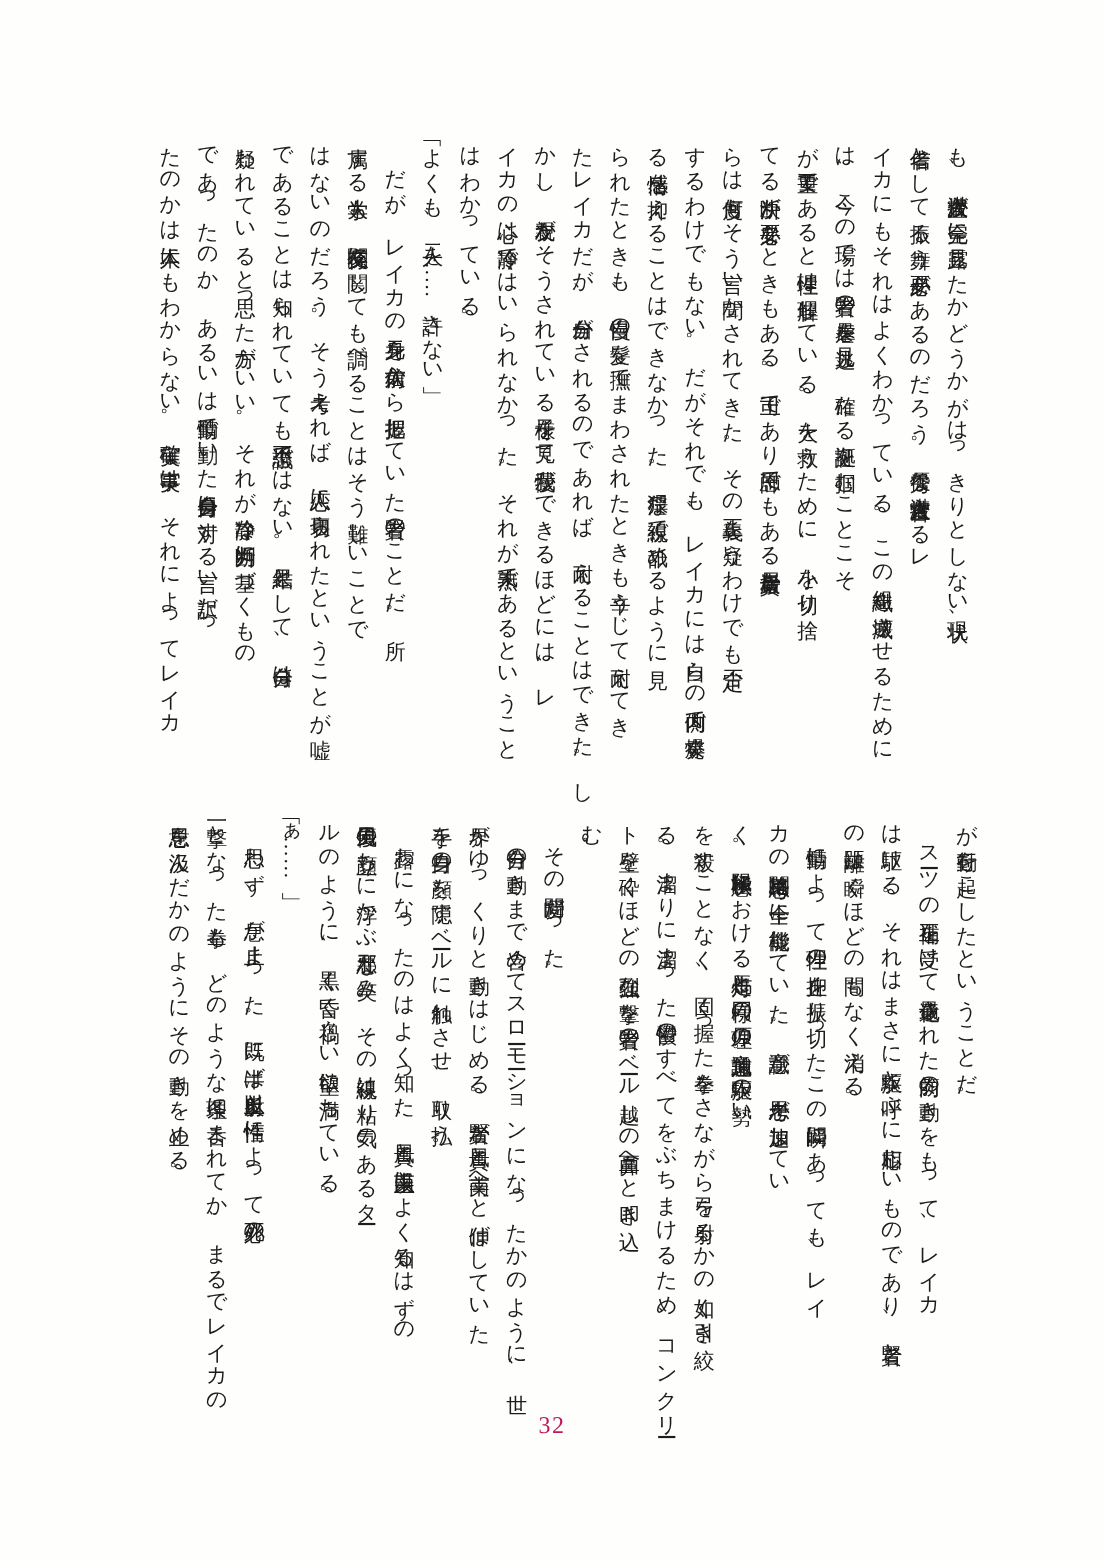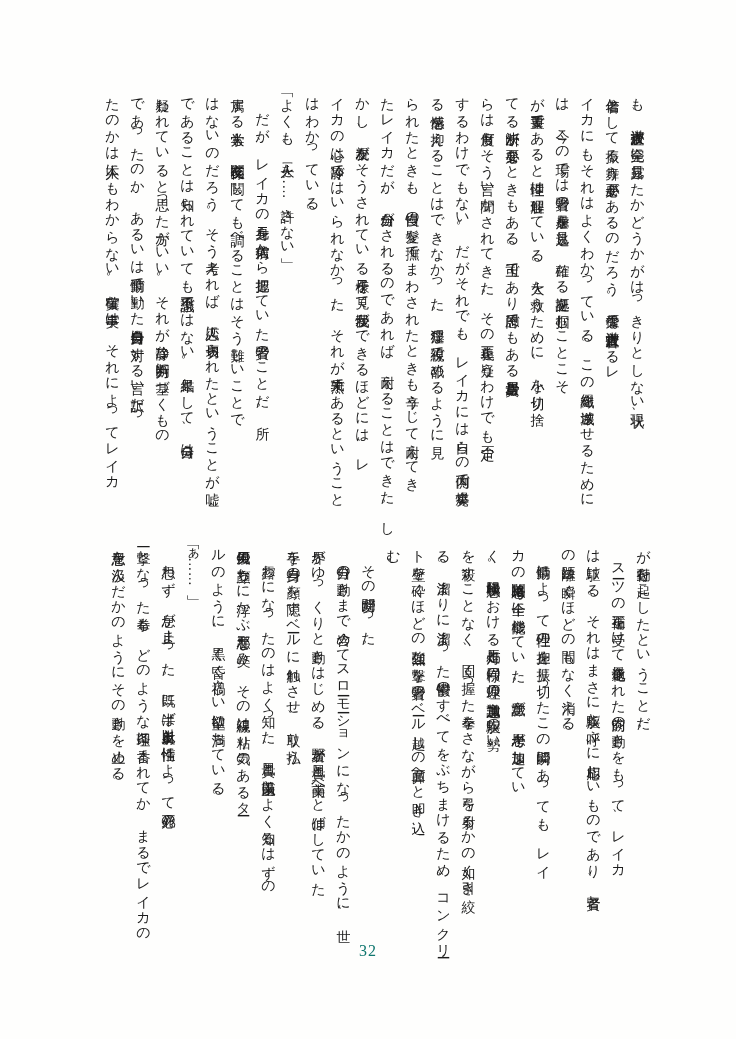--- a/index.html
+++ b/index.html
@@ -45,21 +45,21 @@
     white-space: pre;
   }
   .page-number {
     position: absolute;
     top: 942px;
     left: 0;
     width: 100%;
     text-align: center;
     font-size: 16px;
     letter-spacing: 1px;
-    color: #0f766e;
+    color: #be185d;
   }
 </style>
 </head>
 <body>
 
 <div class="page">
 
   <div class="tier tier-top">
       <p class="vline">も、潜入捜査が完全に露見したかどうかがはっきりとしない現状、</p>
       <p class="vline">信者として振る舞う必要があるのだろう。優秀な潜入捜査官たるレ</p>

